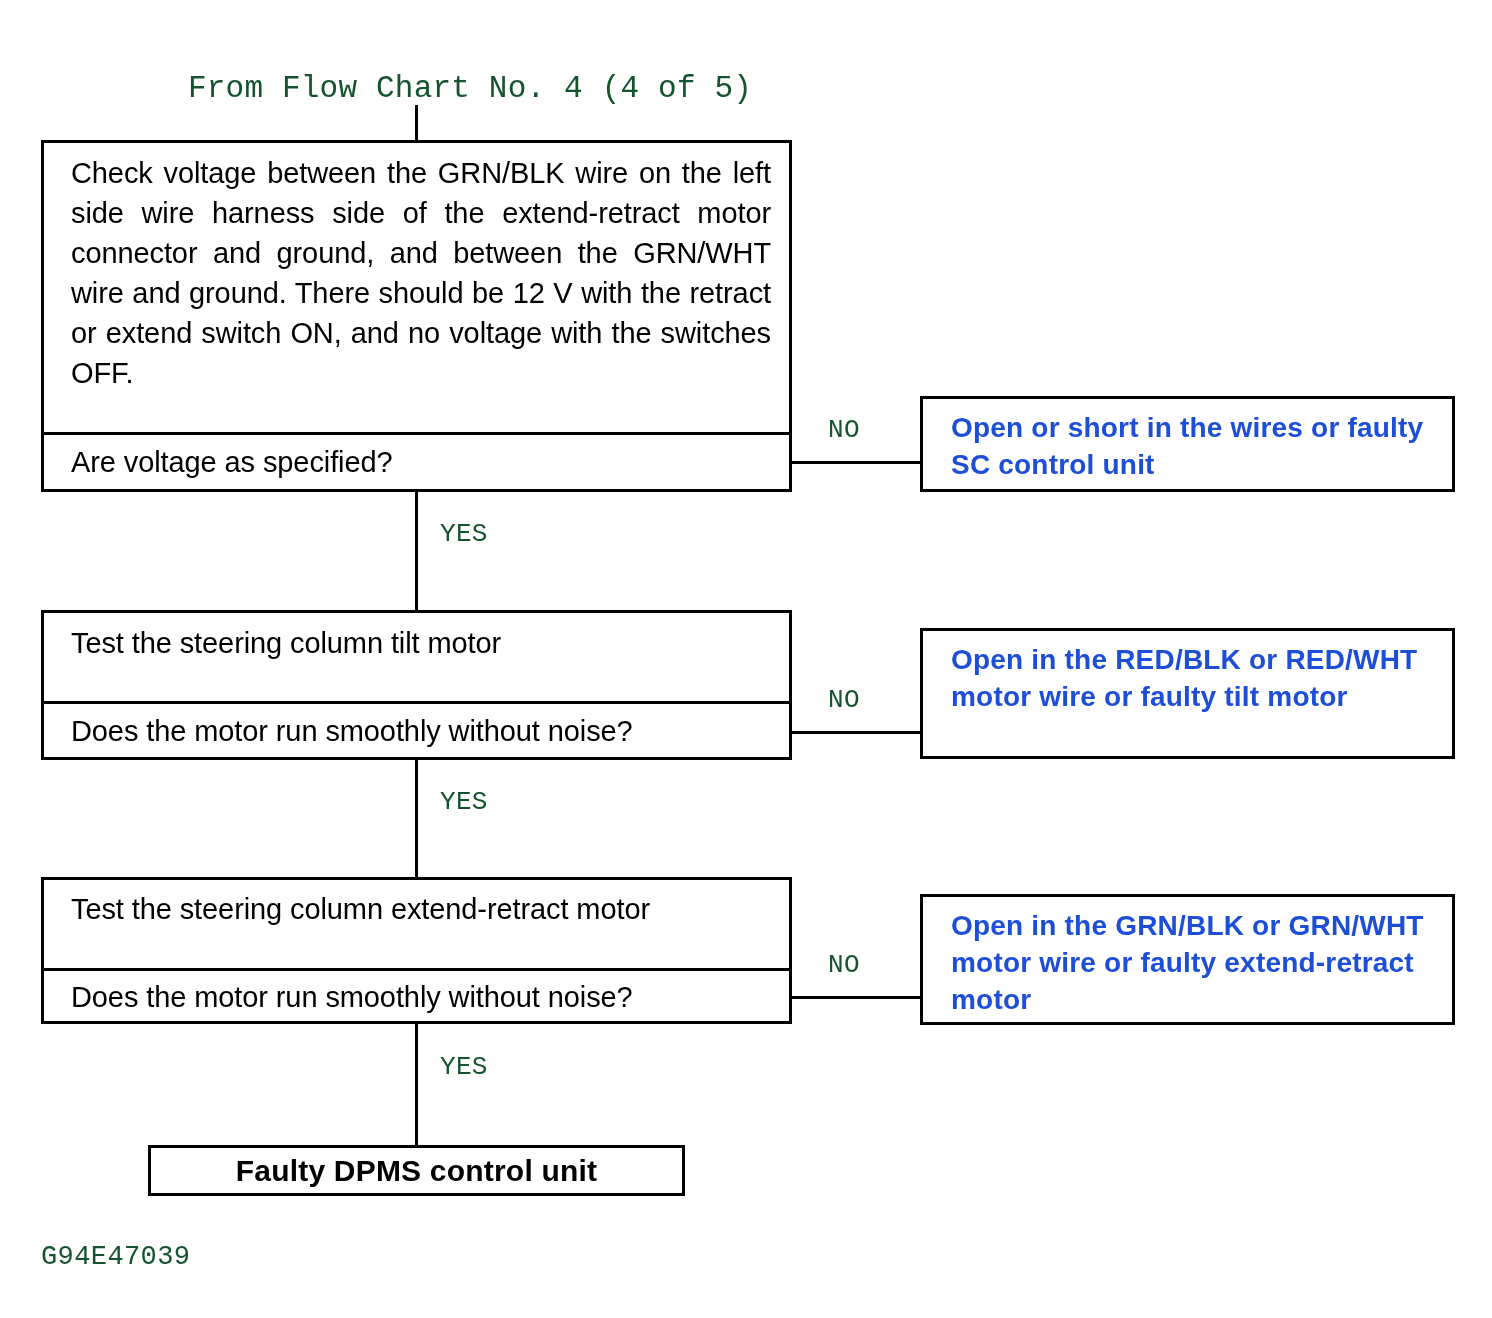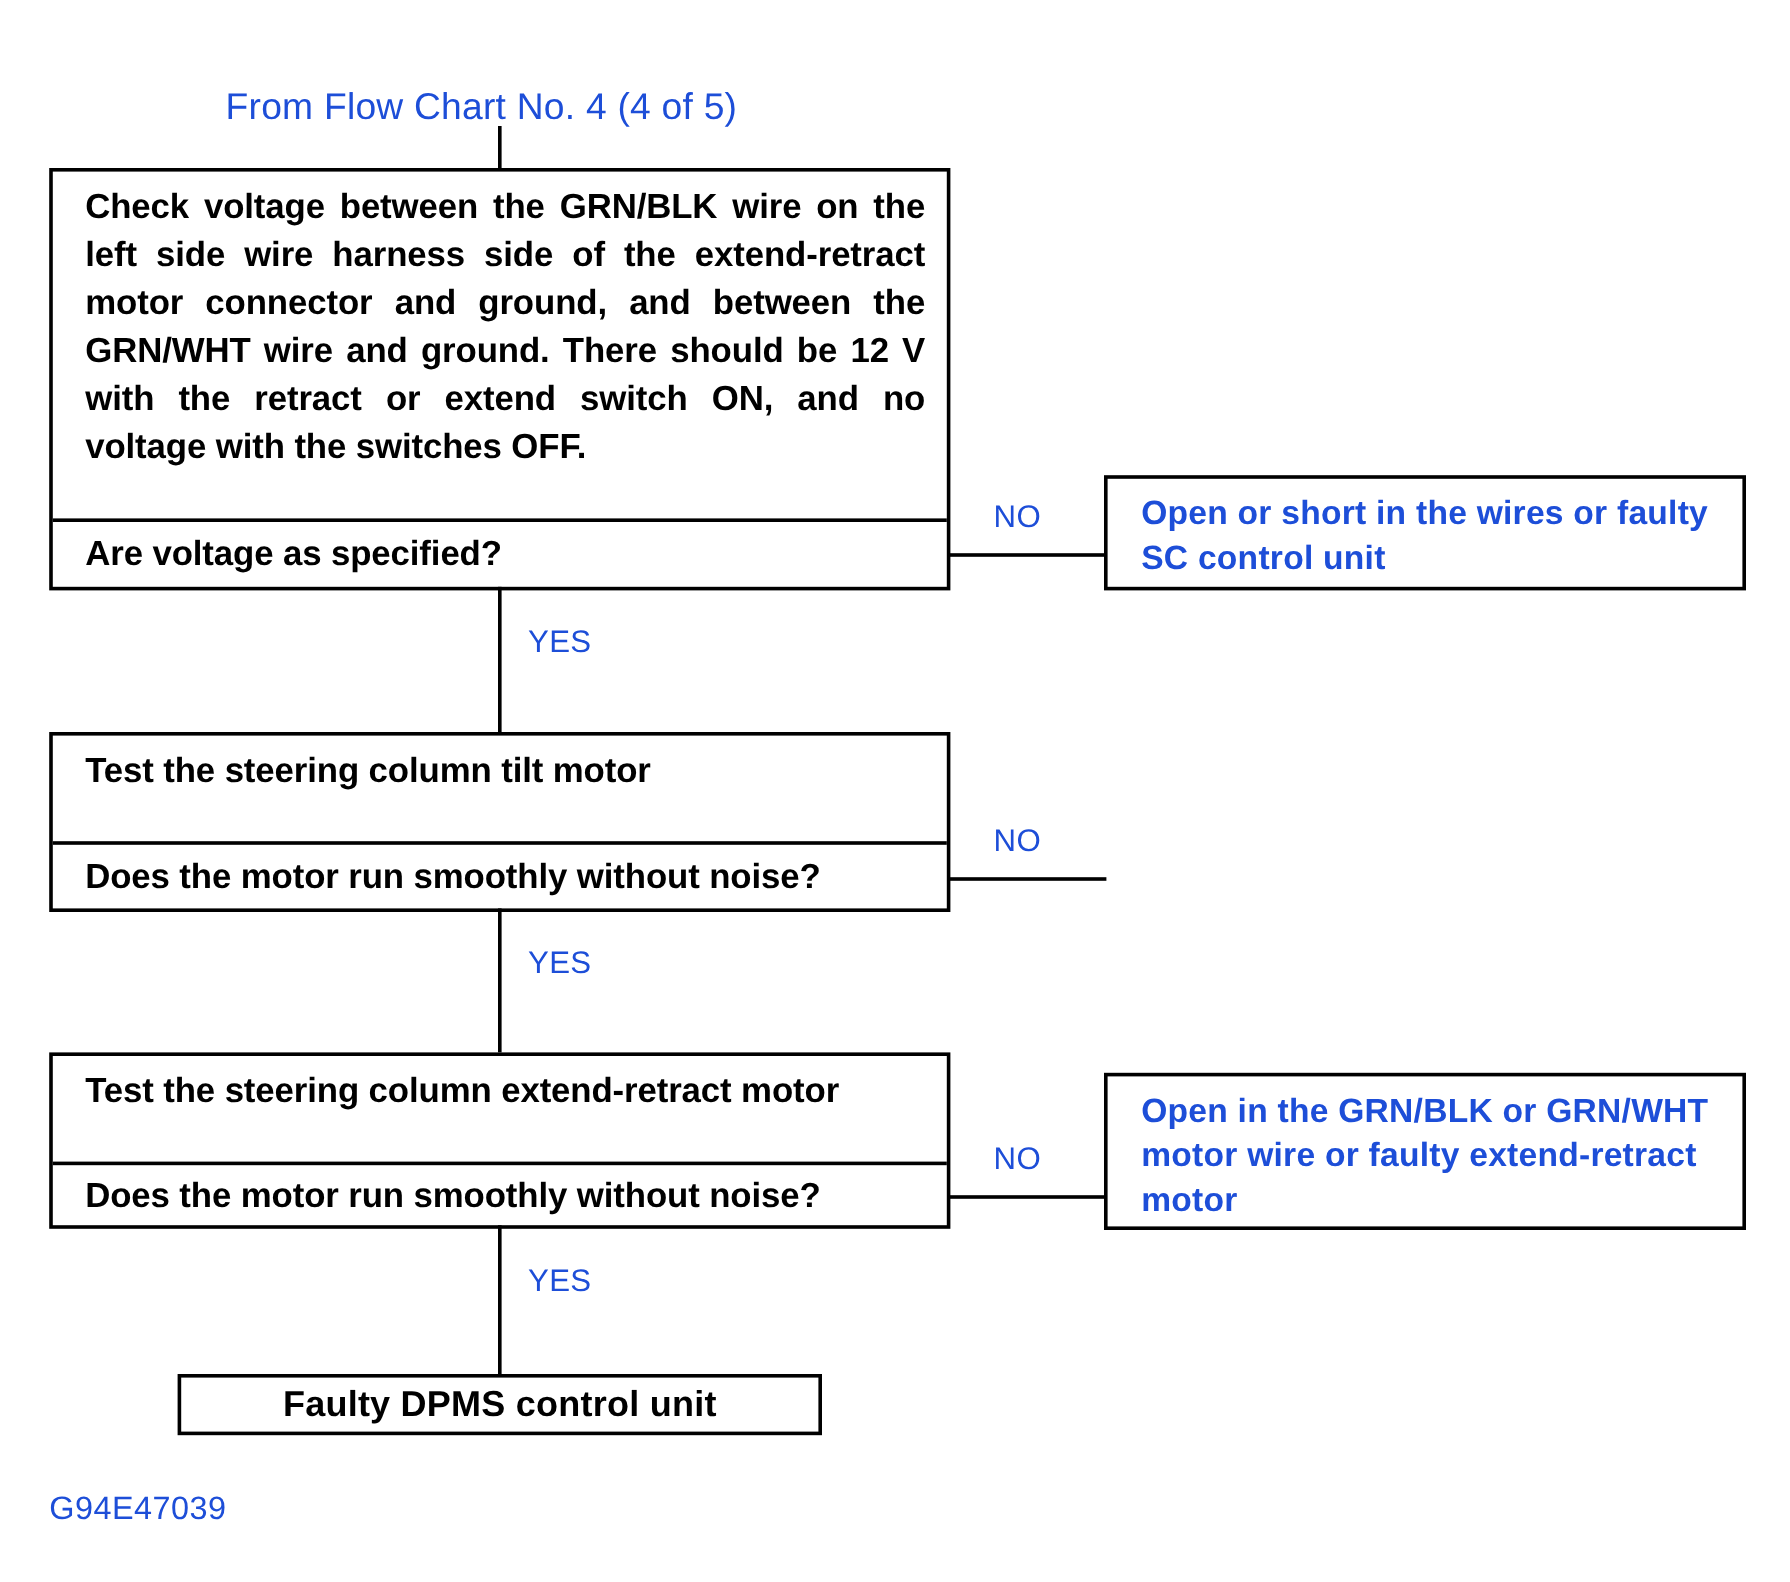--- a/index.html
+++ b/index.html
@@ -38,42 +38,42 @@
   }
   .hline {
     position: absolute;
     background: #000;
     height: 3px;
   }
 
   
   .plain-text {
     position: absolute;
-    font-family: Liberation Sans, sans-serif;
+    font-family: Liberation Mono, monospace;
     font-weight: 400;
-    color: #1d4ed8;
+    color: #14532d;
     white-space: nowrap;
   }
   .header-label {
     font-size: 31px;
     letter-spacing: 0.2px;
   }
   .branch-label {
     font-size: 26px;
     letter-spacing: 0.3px;
   }
   .fig-id {
     font-size: 27px;
     letter-spacing: 0.4px;
   }
 
   .q-text {
     position: absolute;
     font-family: "Liberation Sans", sans-serif;
-    font-weight: 700;
+    font-weight: 400;
     font-size: 29px;
     line-height: 40px;
     color: #000;
     letter-spacing: -0.1px;
   }
   .q-text.justify {
     text-align: justify;
     text-align-last: left;
   }
   .result-text {
@@ -120,20 +120,23 @@
   <div class="plain-text branch-label" style="left:440px; top:519px;">YES</div>
 
   <div class="box" style="left:41px; top:610px; width:751px; height:150px;">
     <div class="q-text" style="left:27px; top:10px; width:700px;">Test the steering column tilt motor</div>
     <div class="divider" style="left:0px; top:88px; width:745px;"></div>
     <div class="q-text" style="left:27px; top:98px; width:700px;">Does the motor run smoothly without noise?</div>
   </div>
 
   <div class="hline" style="left:790px; top:731px; width:132px;"></div>
   <div class="plain-text branch-label" style="left:828px; top:685px;">NO</div>
+  <div class="box" style="left:920px; top:628px; width:535px; height:131px;">
+    <div class="result-text" style="left:28px; top:10px; width:480px;">Open in the RED/BLK or RED/WHT motor wire or faulty tilt motor</div>
+  </div>
 
   <div class="vline" style="left:415px; top:757px; height:123px;"></div>
   <div class="plain-text branch-label" style="left:440px; top:787px;">YES</div>
 
   <div class="box" style="left:41px; top:877px; width:751px; height:147px;">
     <div class="q-text" style="left:27px; top:9px; width:705px;">Test the steering column extend-retract motor</div>
     <div class="divider" style="left:0px; top:88px; width:745px;"></div>
     <div class="q-text" style="left:27px; top:97px; width:700px;">Does the motor run smoothly without noise?</div>
   </div>
 

